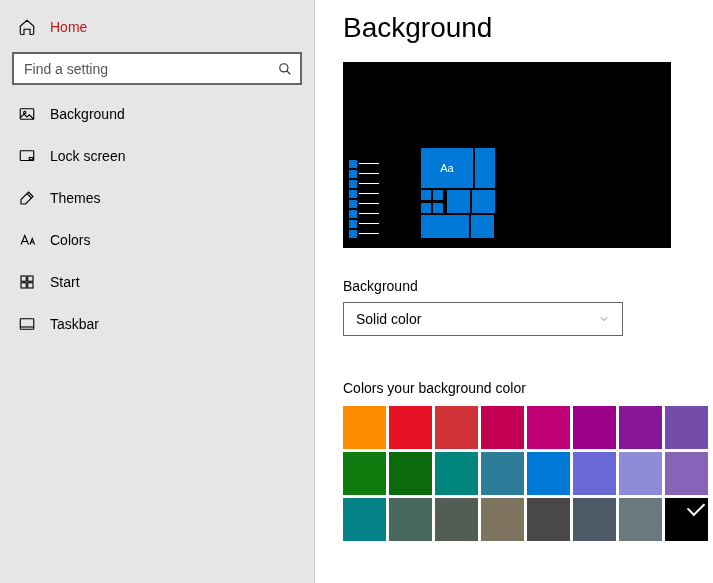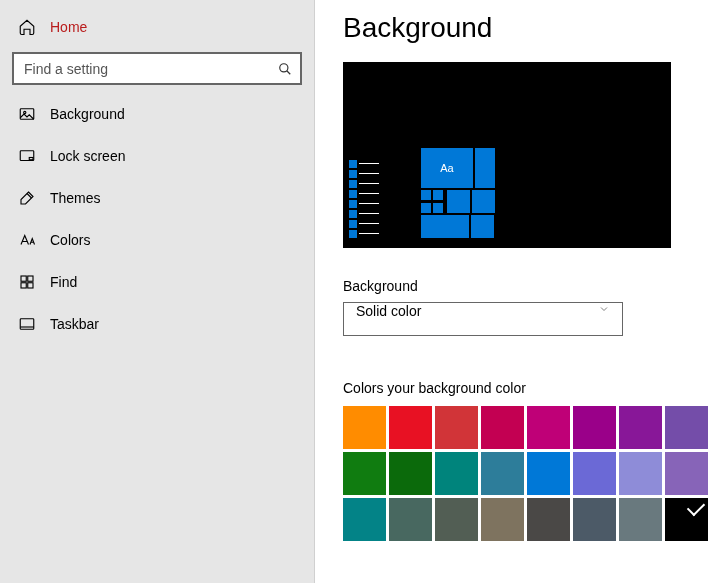--- a/index.html
+++ b/index.html
@@ -31,21 +31,21 @@
 .tile { background: #0078d7; }
 .tile.big { width: 60px; height: 40px; display: flex; align-items: center; justify-content: center; color: #fff; font-size: 11px; }
 .tile.side { width: 23px; height: 40px; }
 .tile.small { width: 10px; height: 10px; }
 .tile.med { width: 23px; height: 23px; }
 .tile.wide { width: 48px; height: 23px; }
 .tile-grid { display: flex; flex-wrap: wrap; gap: 2px; width: 24px; }
 .taskbar-line { position: absolute; left: 0; right: 0; bottom: 0; height: 3px; background: transparent; }
 
 .field-label { font-size: 14px; color: #000; margin-bottom: 8px; }
-.select { width: 280px; height: 34px; border: 1px solid #666; background: #fff; display: flex; align-items: flex-start; justify-content: space-between; padding: 0 12px; font-size: 14px; cursor: pointer; margin-bottom: 44px; }
+.select { width: 280px; height: 34px; border: 1px solid #666; background: #fff; display: flex; align-items: center; justify-content: space-between; padding: 0 12px; font-size: 14px; cursor: pointer; margin-bottom: 44px; }
 .chev { width: 12px; height: 12px; }
 
 .swatch-grid { display: flex; flex-wrap: wrap; gap: 3px; width: 370px; margin-top: 10px; }
 .swatch { width: 43px; height: 43px; cursor: pointer; position: relative; }
 .swatch.selected::after { content: ""; position: absolute; right: 4px; top: 4px; width: 14px; height: 8px; border-left: 2px solid #fff; border-bottom: 2px solid #fff; transform: rotate(-45deg); }
 
 svg { display: block; }
 </style>
 </head>
 <body>
@@ -111,21 +111,21 @@
     </div>
     <div class="nav-item">
       <span class="nav-icon">
           <svg viewBox="0 0 24 24" width="18" height="18" fill="none" stroke="currentColor" stroke-width="1.5">
             <rect x="4" y="4" width="7" height="7"></rect>
             <rect x="13" y="4" width="7" height="7"></rect>
             <rect x="4" y="13" width="7" height="7"></rect>
             <rect x="13" y="13" width="7" height="7"></rect>
           </svg>
         </span>
-      <span>Find</span>
+      <span>Start</span>
     </div>
     <div class="nav-item">
       <span class="nav-icon">
           <svg viewBox="0 0 24 24" width="18" height="18" fill="none" stroke="currentColor" stroke-width="1.5">
             <rect x="3" y="5" width="18" height="14" rx="1"></rect>
             <line x1="3" y1="16" x2="21" y2="16"></line>
           </svg>
         </span>
       <span>Taskbar</span>
     </div>

